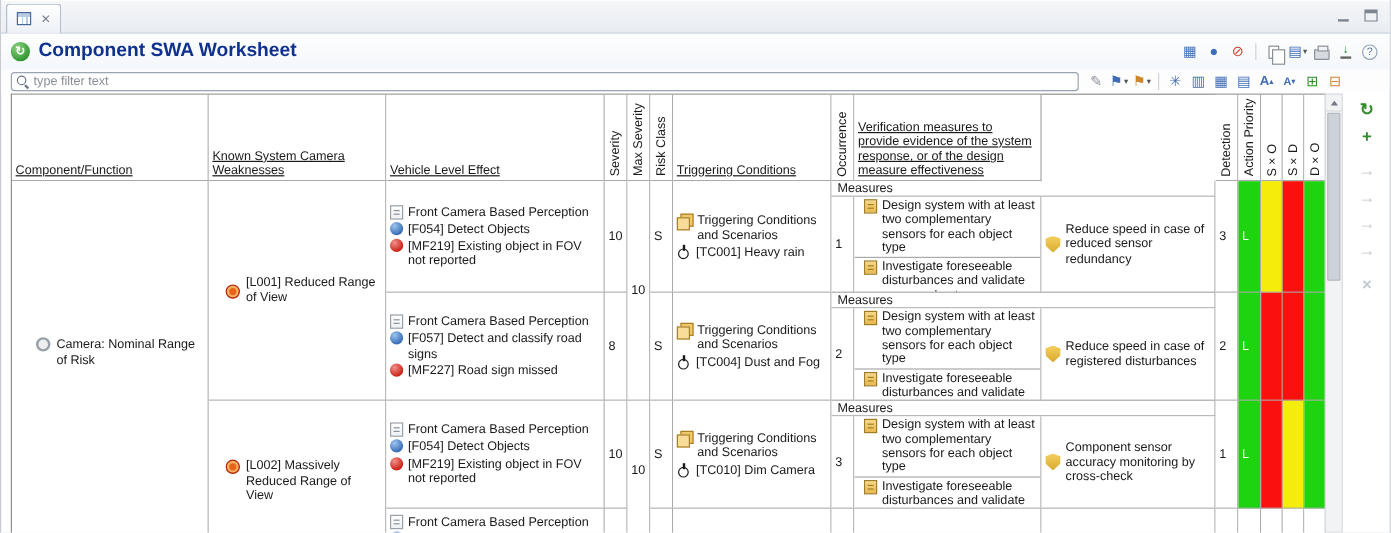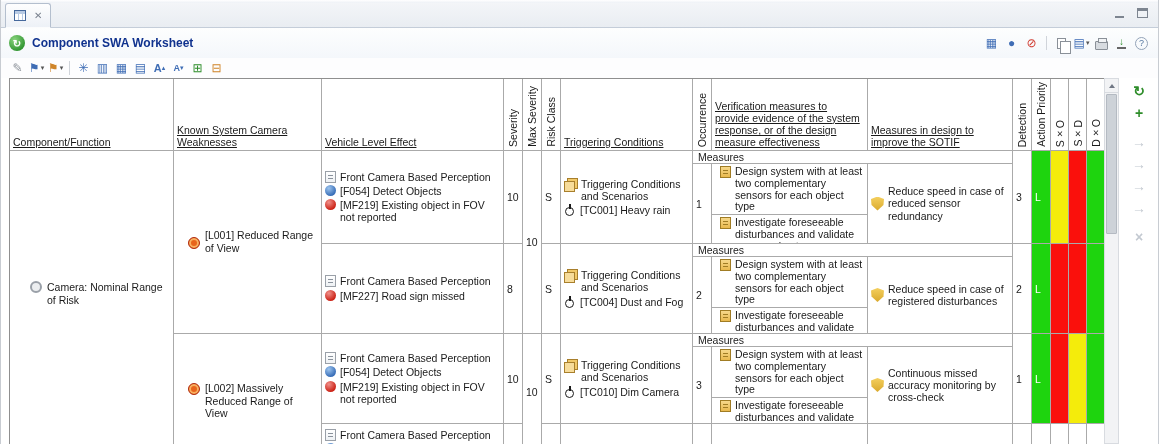--- a/index.html
+++ b/index.html
@@ -22,21 +22,21 @@
                 linear-gradient(#b9cbe4 0 3px, #ffffff 3px); }
   .winctl { position:absolute; right:10px; top:5px; display:flex; gap:12px; }
   .ic-min { width:11px; height:11px; position:relative; cursor:pointer; }
   .ic-min::after { content:""; position:absolute; left:1px; right:1px; bottom:1px; height:2px; background:#7d8590; }
   .ic-max { width:11px; height:10px; border:1px solid #7d8590; border-top-width:3px; cursor:pointer; }
 
   
   .viewheader { height:30px; display:flex; align-items:center; padding:0 8px; background:linear-gradient(#fdfefe,#f4f7fb); }
   .ic-view { width:16px; height:16px; border-radius:50%; background:radial-gradient(circle at 35% 30%, #8ad47e, #2f9430 75%);
              display:inline-flex; align-items:center; justify-content:center; color:#fff; font-size:10px; font-weight:bold; }
-  .view-title { margin-left:7px; color:#10328e; font-weight:bold; font-size:12px; }
+  .view-title { margin-left:7px; color:#10328e; font-weight:bold; font-size:16px; }
   .toolbar { margin-left:auto; display:flex; align-items:center; gap:3px; }
   .ti { min-width:17px; height:17px; display:inline-flex; align-items:center; justify-content:center; font-size:12px; cursor:pointer; border-radius:2px; }
   .sep { width:1px; height:14px; background:#d0d4da; margin:0 3px; }
   .blue { color:#3f6db5; } .red { color:#d03a2f; } .green { color:#2e8d2a; } .gray { color:#8a9098; } .orange { color:#cf852a; }
   .caret { font-size:7px; color:#555; margin-left:1px; }
   .ic-copy { width:9px; height:11px; border:1px solid #8a9098; background:#fff; position:relative; }
   .ic-copy::before { content:""; position:absolute; left:2px; top:2px; width:9px; height:11px; border:1px solid #8a9098; background:#fff; }
   .ic-print { width:13px; height:9px; background:#d7dbe0; border:1px solid #8a9098; border-radius:1px; position:relative; margin-top:4px; }
   .ic-print::before { content:""; position:absolute; left:2px; top:-4px; width:7px; height:3px; background:#f2f4f6; border:1px solid #8a9098; }
   .ic-export { display:inline-flex; flex-direction:column; align-items:center; line-height:8px; }
@@ -154,20 +154,24 @@
             <span class="bar"></span>
           </span>
         </span>
       <span class="ti">
           <span class="ic-help">?</span>
         </span>
     </div>
   </div>
 
   <div class="filterrow">
+    <div class="filterbox">
+      <span class="ic-search"></span>
+      <input class="filter-input" placeholder="type filter text" style="">
+    </div>
     <div class="ftools">
       <span class="ti gray">✎</span>
       <span class="ti">
           <span class="blue">⚑</span>
           <span class="caret">▾</span>
         </span>
       <span class="ti">
           <span class="orange">⚑</span>
           <span class="caret">▾</span>
         </span>
@@ -212,23 +216,20 @@
         </div>
       <div class="cell hc" style="grid-column:7;grid-row:1">
           <span>Triggering Conditions</span>
         </div>
       <div class="cell hv" style="grid-column:8;grid-row:1">
           <span class="vt">Occurrence</span>
         </div>
       <div class="cell hc" style="grid-column:9;grid-row:1">
           <span>Verification measures to provide evidence of the system response, or of the design measure effectiveness</span>
         </div>
-      <div class="cell hc" style="grid-column:10;grid-row:1">
-          <span>Measures in design to improve the SOTIF</span>
-        </div>
       <div class="cell hv" style="grid-column:11;grid-row:1">
           <span class="vt">Detection</span>
         </div>
       <div class="cell hv" style="grid-column:12;grid-row:1">
           <span class="vt">Action Priority</span>
         </div>
       <div class="cell hv" style="grid-column:13;grid-row:1">
           <span class="vt">S×O</span>
         </div>
       <div class="cell hv" style="grid-column:14;grid-row:1">
@@ -265,20 +266,24 @@
             <span class="ic ic-mal"></span>
             <span>[MF219] Existing object in FOV not reported</span>
           </div>
       </div>
       <div class="cell eff" style="grid-column:3;grid-row:4/6">
         <div class="line">
             <span class="ic ic-form"></span>
             <span>Front Camera Based Perception</span>
           </div>
         <div class="line">
+            <span class="ic ic-func"></span>
+            <span>[F057] Detect and classify road signs</span>
+          </div>
+        <div class="line">
             <span class="ic ic-mal"></span>
             <span>[MF227] Road sign missed</span>
           </div>
       </div>
       <div class="cell eff" style="grid-column:3;grid-row:6/8">
         <div class="line">
             <span class="ic ic-form"></span>
             <span>Front Camera Based Perception</span>
           </div>
         <div class="line">
@@ -418,21 +423,21 @@
       <div class="cell descell" style="grid-column:10;grid-row:3">
         <span class="ic ic-shield"></span>
           <span>Reduce speed in case of reduced sensor redundancy</span>
       </div>
       <div class="cell descell" style="grid-column:10;grid-row:5">
         <span class="ic ic-shield"></span>
           <span>Reduce speed in case of registered disturbances</span>
       </div>
       <div class="cell descell" style="grid-column:10;grid-row:7">
         <span class="ic ic-shield"></span>
-          <span>Continuous missed accuracy monitoring by cross-check</span>
+          <span>Component sensor accuracy monitoring by cross-check</span>
       </div>
       <div class="cell" style="grid-column:10;grid-row:8/10"></div>
 
       <div class="cell num" style="grid-column:11;grid-row:2/4">
           <span>3</span>
         </div>
       <div class="cell num" style="grid-column:11;grid-row:4/6">
           <span>2</span>
         </div>
       <div class="cell num" style="grid-column:11;grid-row:6/8">

